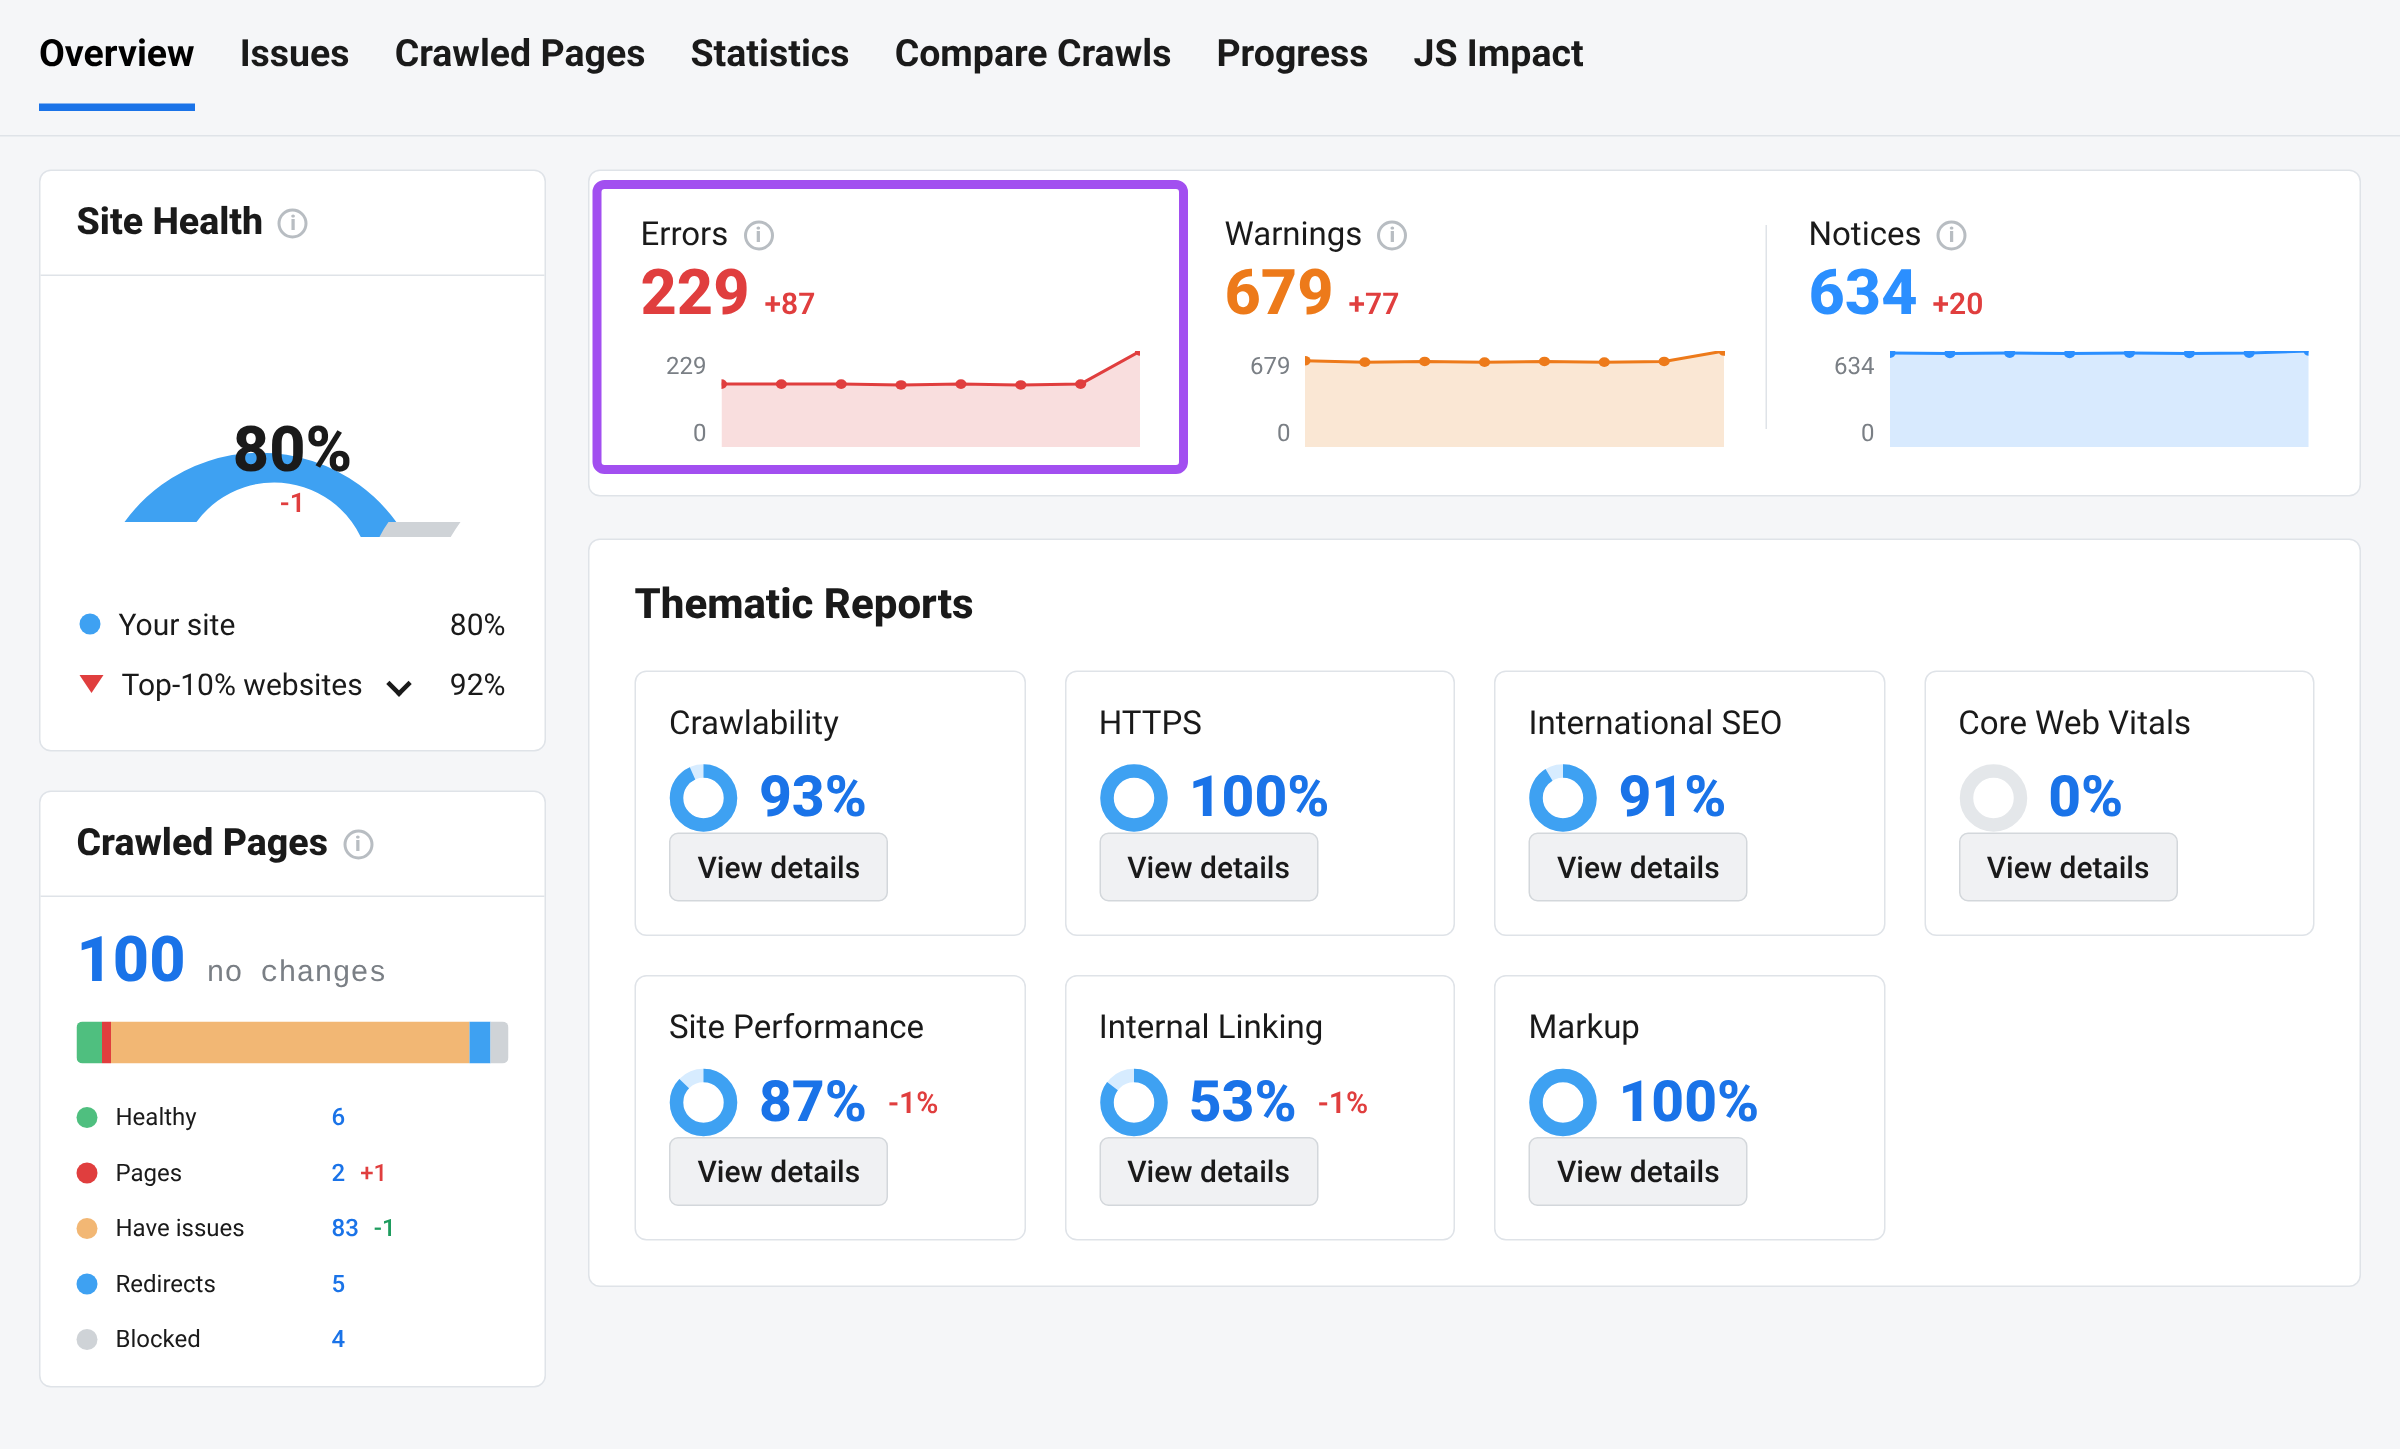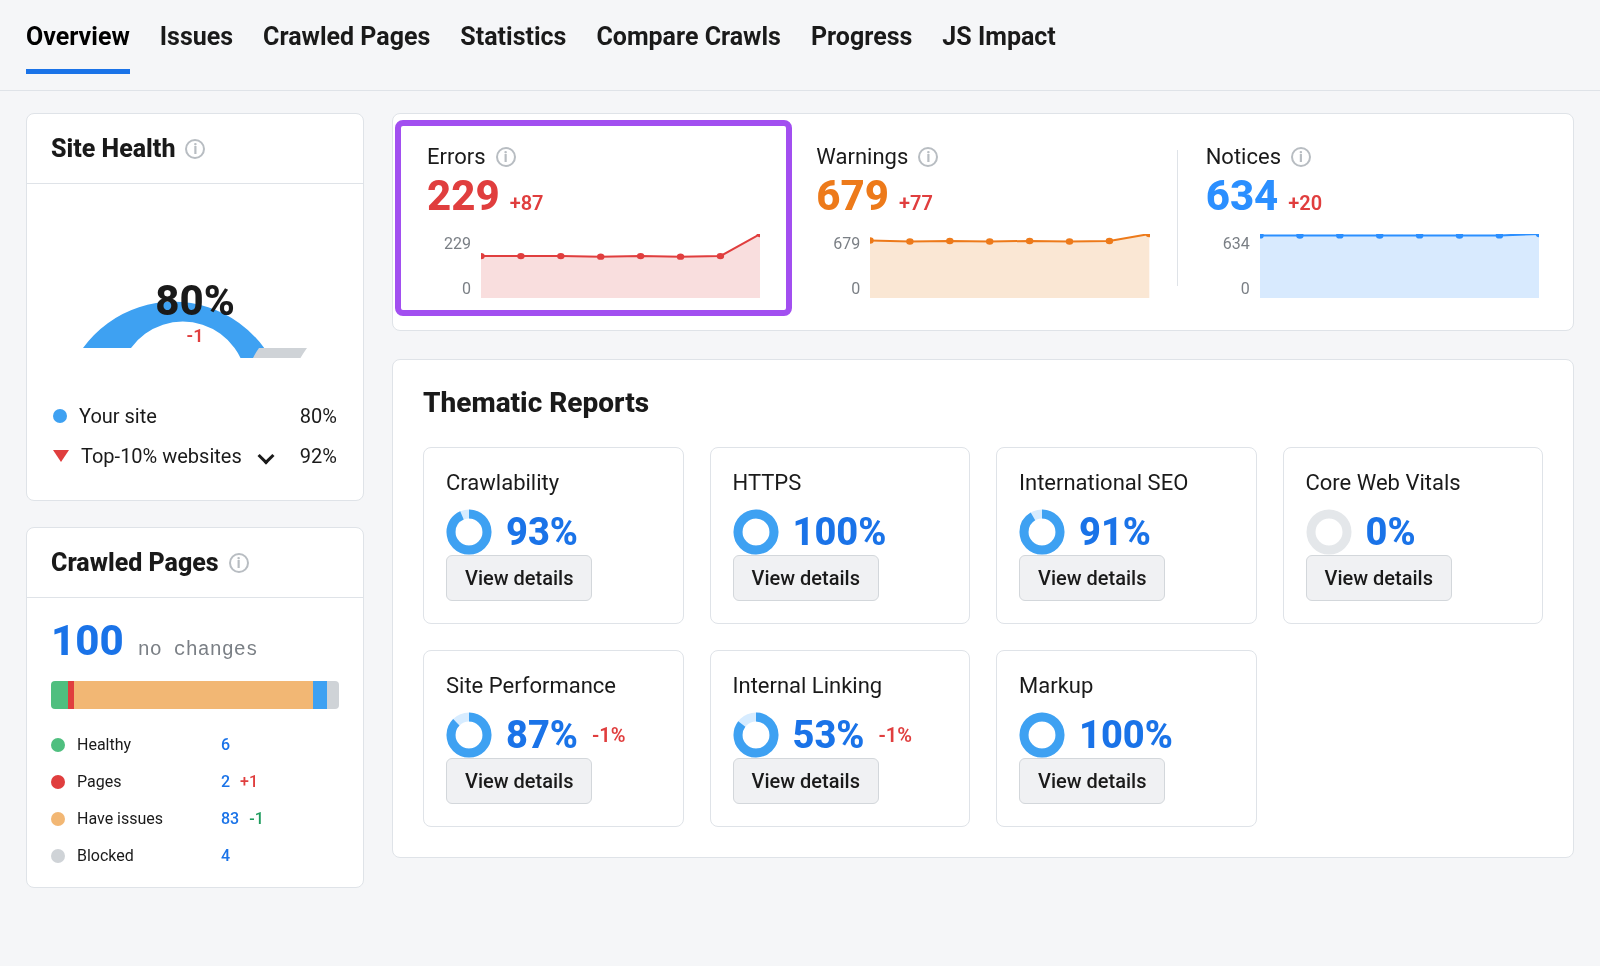--- a/index.html
+++ b/index.html
@@ -167,20 +167,27 @@
             <div class="cprow">
               <span class="cplabel">
                 <span class="dot" style="background: rgb(242, 183, 116);"></span>
                 <span>Have issues</span>
               </span>
               <span class="cpval">83</span>
               <span class="cpdelta green">-1</span>
             </div>
             <div class="cprow">
               <span class="cplabel">
+                <span class="dot" style="background: rgb(62, 161, 242);"></span>
+                <span>Redirects</span>
+              </span>
+              <span class="cpval">5</span>
+            </div>
+            <div class="cprow">
+              <span class="cplabel">
                 <span class="dot" style="background: rgb(207, 211, 215);"></span>
                 <span>Blocked</span>
               </span>
               <span class="cpval">4</span>
             </div>
           </div>
       </div>
     </div>
   </div>
 

